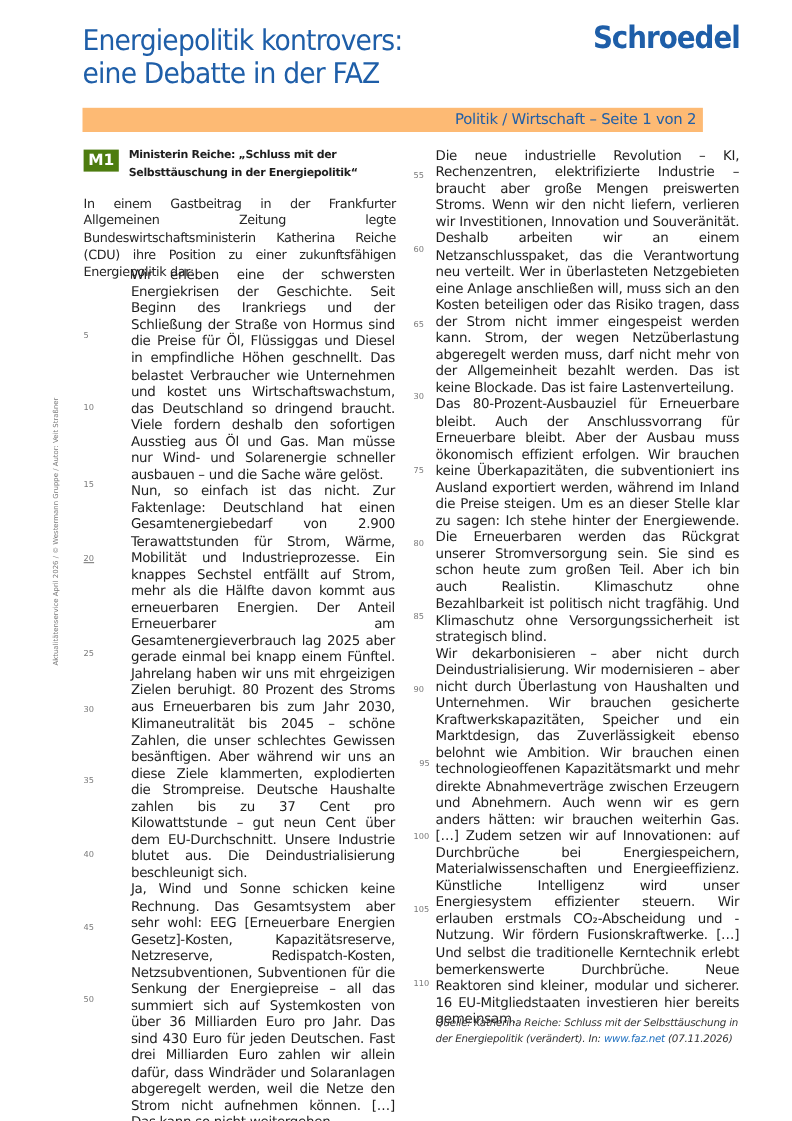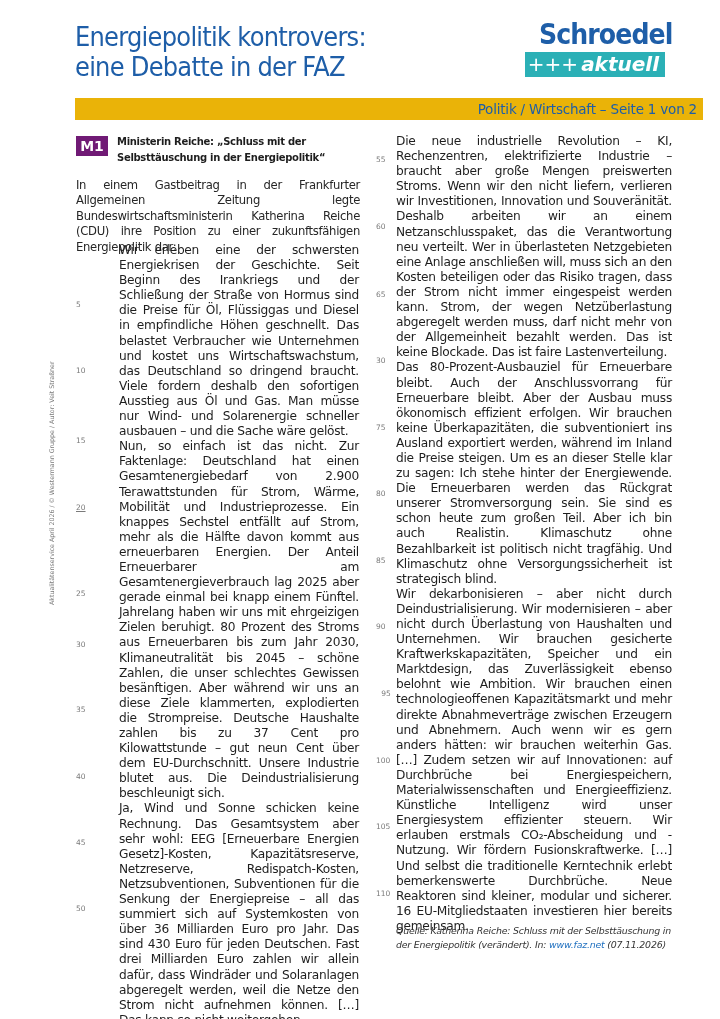--- a/index.html
+++ b/index.html
@@ -7,30 +7,30 @@
   body { position: relative; font-family: "DejaVu Sans", "Liberation Sans", sans-serif; color: #1e1e1e; }
 
   .title { position: absolute; left: 75px; top: 22px; color: #1e5ea8; font-family: "DejaVu Sans", sans-serif; font-size: 26px; line-height: 30px; font-weight: normal; letter-spacing: -0.8px; transform: scaleX(0.93); transform-origin: left top; }
   .title span { display: block; }
 
   .logo { position: absolute; left: 525px; top: 20px; width: 140px; }
   .logo-word { color: #1e5ea8; font-family: "DejaVu Sans", sans-serif; font-weight: bold; font-size: 28px; line-height: 30px; letter-spacing: -1px; text-align: right; transform: scaleX(0.9); transform-origin: right top; }
   .logo-bar { margin-top: 2px; height: 25px; background: #2bb0b6; color: #fff; font-size: 20px; line-height: 25px; font-style: italic; text-align: right; padding-right: 6px; font-weight: bold; }
   .logo-bar .plus { font-weight: normal; font-style: normal; margin-right: 3px; }
 
-  .subject-band { position: absolute; left: 75px; top: 98px; width: 628px; height: 22px; background: #eab308; }
+  .subject-band { position: absolute; left: 75px; top: 98px; width: 564px; height: 22px; background: #fdba74; }
   .subject { position: absolute; right: 6px; top: 3px; color: #1e5ea8; font-size: 13.5px; line-height: 16px; letter-spacing: -0.2px; }
 
   .vert-credit { position: absolute; left: 48px; top: 605px; transform: rotate(-90deg); transform-origin: left top; font-size: 6.3px; color: #7a7a7a; white-space: nowrap; }
 
   .col { position: absolute; font-size: 12.2px; line-height: 15.1px; letter-spacing: -0.25px; }
   .col-left { left: 119px; top: 243px; width: 240px; }
   .col-right { left: 396px; top: 134px; width: 276px; }
 
-  .m1 { position: absolute; left: 76px; top: 136px; width: 32px; height: 20px; background: #701a75; color: #fff; font-weight: bold; font-size: 14px; line-height: 20px; text-align: center; }
+  .m1 { position: absolute; left: 76px; top: 136px; width: 32px; height: 20px; background: #4d7c0f; color: #fff; font-weight: bold; font-size: 14px; line-height: 20px; text-align: center; }
   .heading { position: absolute; left: 117px; top: 134px; width: 255px; font-weight: bold; font-size: 10px; line-height: 15.5px; letter-spacing: -0.3px; }
   .intro { position: absolute; left: 76px; top: 178px; width: 284px; font-size: 11.6px; line-height: 15.4px; letter-spacing: -0.3px; text-align: justify; color: #262626; }
 
   .para { text-align: justify; hyphens: manual; }
   .para + .para { margin-top: 0; }
 
   .ln { position: absolute; font-size: 7.5px; color: #7a7a7a; width: 20px; text-align: left; }
 
   .source { position: absolute; left: 396px; top: 924px; width: 276px; font-style: italic; font-size: 9.4px; line-height: 14px; color: #333; letter-spacing: -0.2px; }
   .source a { color: #1e6fbf; text-decoration: none; }
@@ -38,23 +38,20 @@
 </head>
 <body>
 
 <header>
   <h1 class="title">
     <span>Energiepolitik kontrovers:</span>
     <span>eine Debatte in der FAZ</span>
   </h1>
   <div class="logo">
     <div class="logo-word">Schroedel</div>
-    <div class="logo-bar">
-      <span class="plus">+++</span><span>aktuell</span>
-    </div>
   </div>
   <div class="subject-band">
     <span class="subject">Politik / Wirtschaft – Seite 1 von 2</span>
   </div>
 </header>
 
 <div class="vert-credit">Aktualitätenservice April 2026 / © Westermann Gruppe / Autor: Veit Straßner</div>
 
 <div class="m1">M1</div>
 <h2 class="heading">Ministerin Reiche: „Schluss mit der Selbsttäuschung in der Energiepolitik“</h2>

